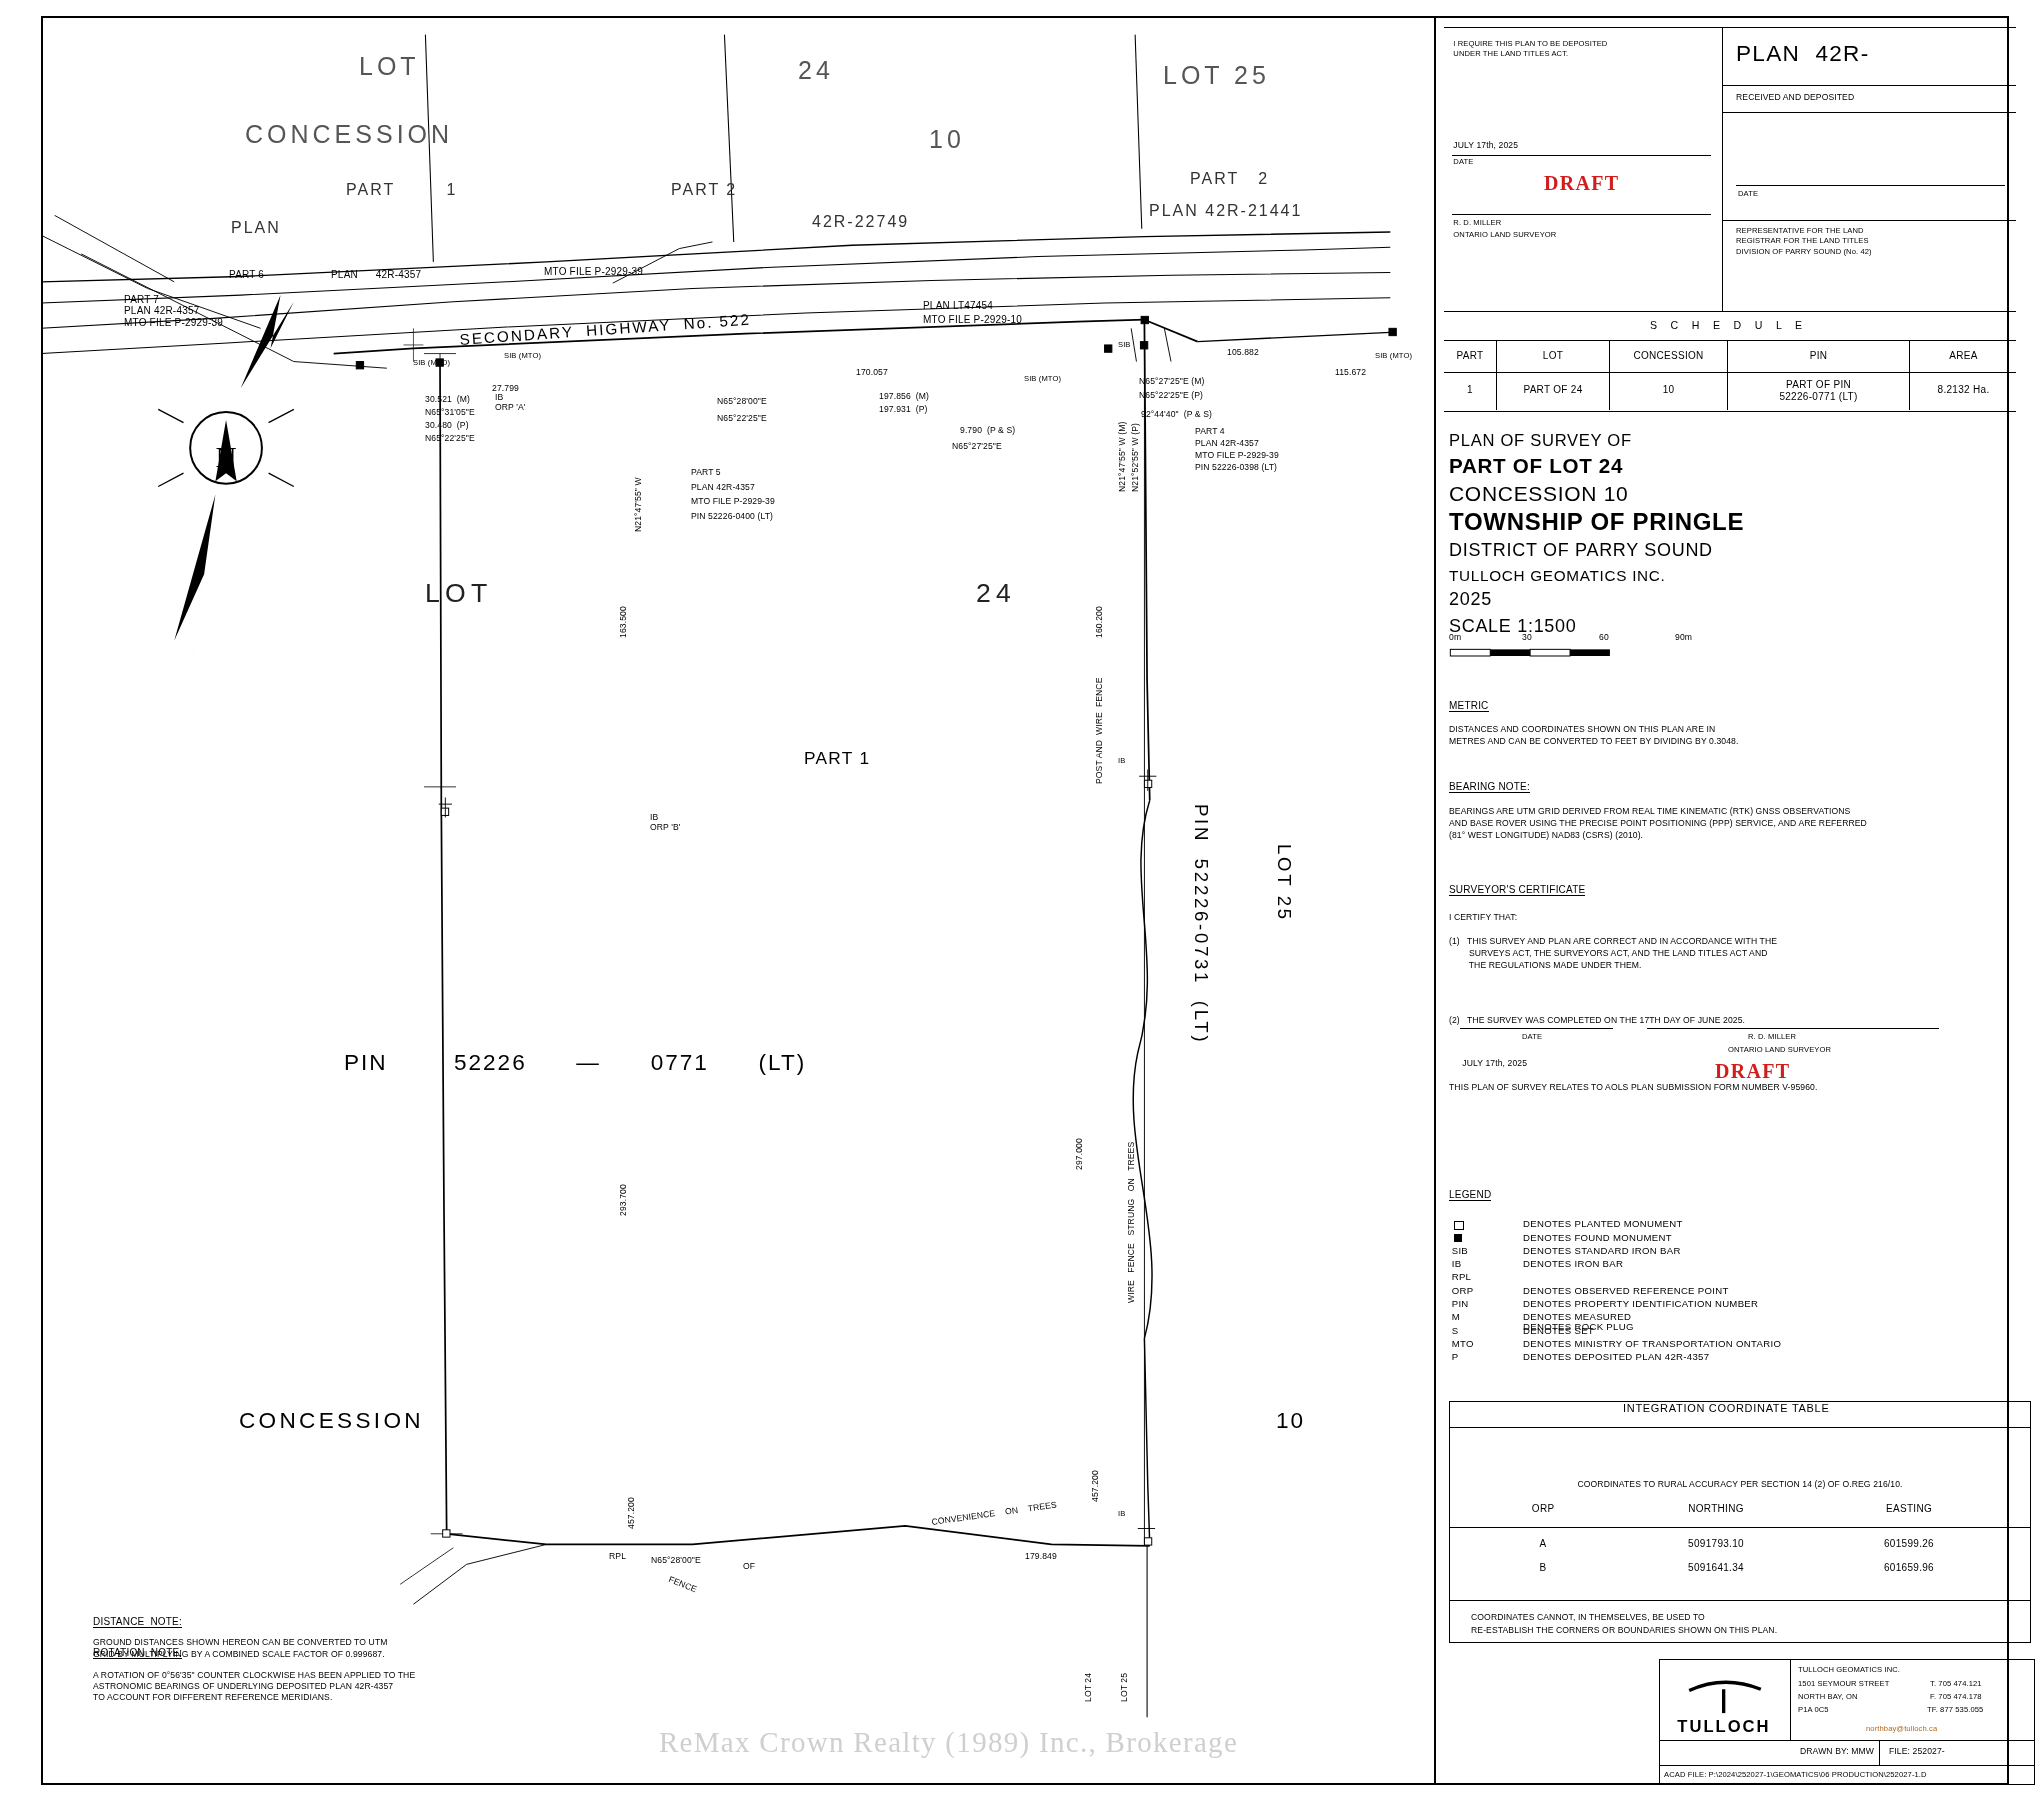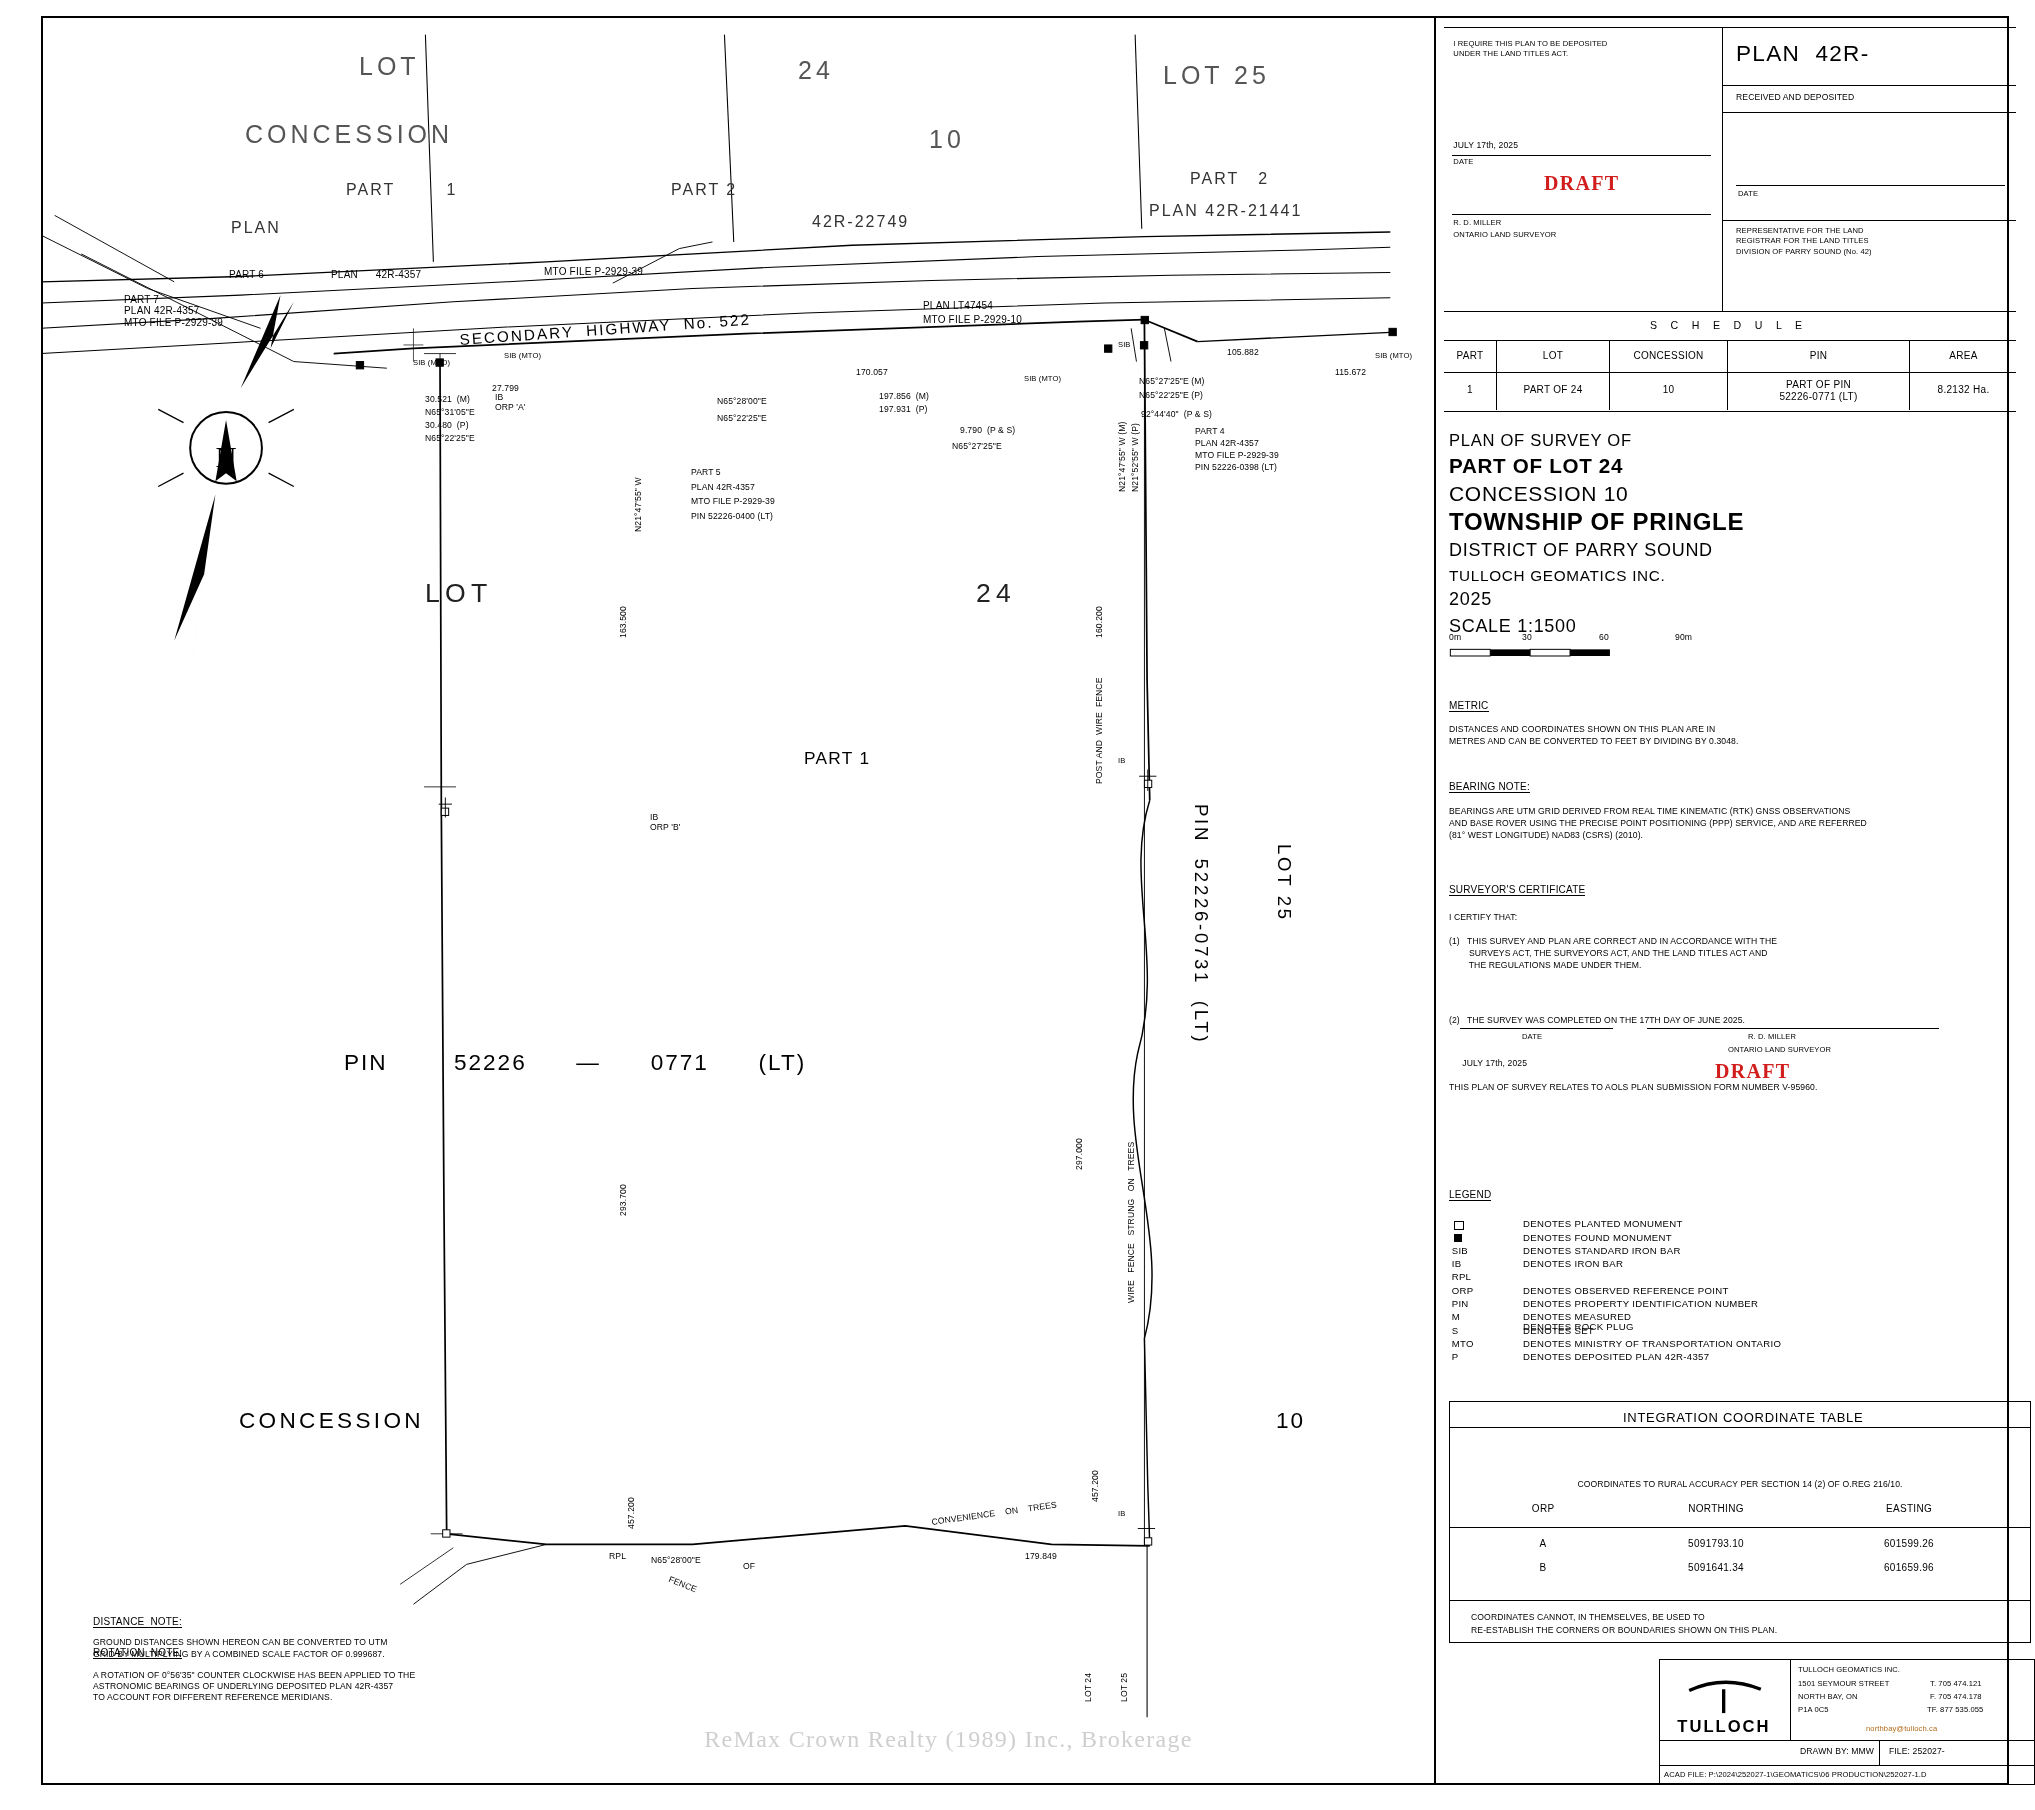--- a/index.html
+++ b/index.html
@@ -12,21 +12,21 @@
   .big2{font-size:26.6px;letter-spacing:5.3px;color:#222;}
   .med{font-size:16px;letter-spacing:2px;color:#333;}
   .sm{font-size:10px;letter-spacing:0.2px;}
   .xs{font-size:8.6px;letter-spacing:0.1px;}
   .xxs{font-size:7.6px;letter-spacing:0.1px;}
   .rot90{transform-origin:0 0;transform:rotate(-90deg);}
   svg{display:block;}
   .draft{color:#d21d1d;font-weight:bold;font-size:20px;letter-spacing:1.3px;font-family:"Liberation Serif",serif;}
   .rule{position:absolute;background:#000;}
   .underline{border-bottom:1px solid #000;}
-  .wm{position:absolute;left:0;top:1726px;width:1897px;text-align:center;font-size:24px;color:#cfcfcf;letter-spacing:1.3px;font-family:"Liberation Serif",serif;}
+  .wm{position:absolute;left:0;top:1726px;width:1897px;text-align:center;font-size:29px;color:#cfcfcf;letter-spacing:1.3px;font-family:"Liberation Serif",serif;}
   .panel{position:absolute;border:1.3px solid #000;box-sizing:border-box;}
   .hdr{font-size:10.6px;letter-spacing:0.9px;}
   .cell{position:absolute;font-size:10px;letter-spacing:0.3px;text-align:center;}
   .legrow{font-size:9.6px;letter-spacing:0.3px;}
 </style>
 </head>
 <body>
 
 <div class="sheet">
   <div class="frame"></div>
@@ -365,21 +365,21 @@
         <span class="t legrow" style="left:2.7px;top:1.3px;">P</span>
         <span class="t legrow" style="left:74px;top:1.3px;">DENOTES DEPOSITED PLAN 42R-4357</span>
       </div>
     </div>
   </div>
 
   <div class="panel" style="left:1449px;top:1401px;width:582px;height:242px;">
     <div class="rule" style="left:0;top:25px;width:580px;height:1px;"></div>
     <div class="rule" style="left:0;top:125px;width:580px;height:1px;"></div>
     <div class="rule" style="left:0;top:198px;width:580px;height:1px;"></div>
-    <div class="t" style="left:173px;top:8px;font-size:13px;letter-spacing:0.7px;">INTEGRATION COORDINATE TABLE</div>
+    <div class="t" style="left:173px;top:0;font-size:11px;letter-spacing:0.7px;">INTEGRATION COORDINATE TABLE</div>
     <div class="t xs" style="left:21px;top:77px;width:538px;text-align:center;">COORDINATES TO RURAL ACCURACY PER SECTION 14 (2) OF O.REG 216/10.</div>
     <div class="cell" style="left:26.6px;top:101px;width:133px;">ORP</div>
     <div class="cell" style="left:186px;top:101px;width:160px;">NORTHING</div>
     <div class="cell" style="left:379px;top:101px;width:160px;">EASTING</div>
     <div class="cell" style="left:26.6px;top:136px;width:133px;">A</div>
     <div class="cell" style="left:186px;top:136px;width:160px;">5091793.10</div>
     <div class="cell" style="left:379px;top:136px;width:160px;">601599.26</div>
     <div class="cell" style="left:26.6px;top:160px;width:133px;">B</div>
     <div class="cell" style="left:186px;top:160px;width:160px;">5091641.34</div>
     <div class="cell" style="left:379px;top:160px;width:160px;">601659.96</div>

